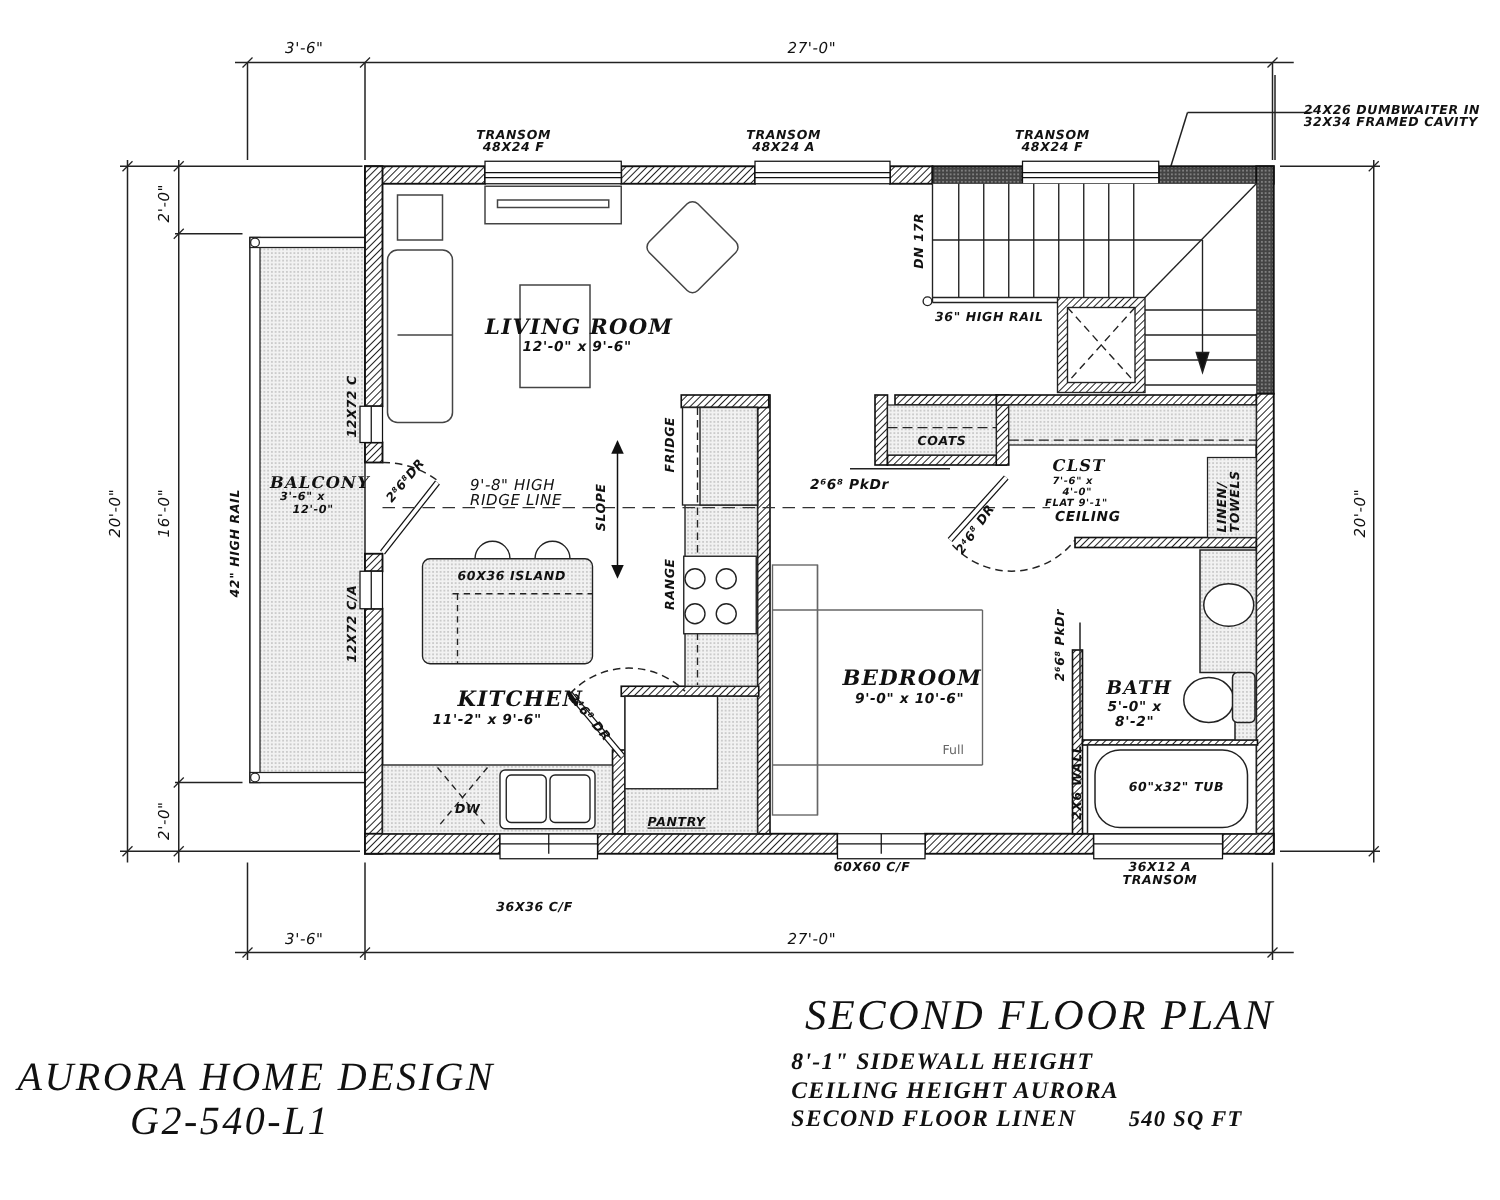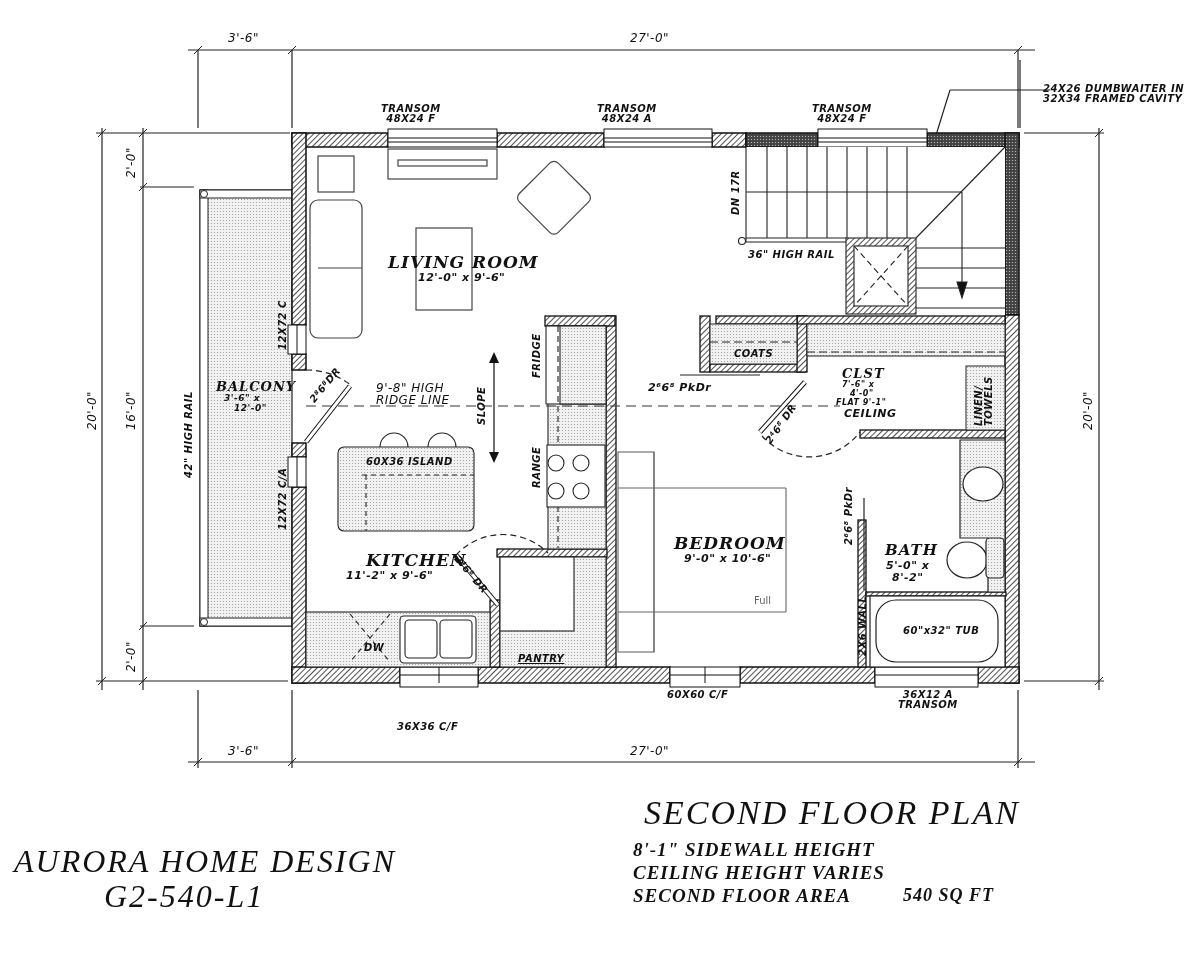--- a/index.html
+++ b/index.html
@@ -348,17 +348,17 @@
 <div class="lbl sm rot" style="left:858px;top:656px;">2X6  WALL</div>
 <div class="lbl" style="left:754px;top:596px;font-size:10px;font-weight:normal;font-style:normal;color:#666;">Full</div>
 <div class="lbl sm" style="left:308px;top:398px;transform:rotate(-50deg);transform-origin:0 0;">2⁸6⁸DR</div>
 <div class="lbl sm" style="left:460px;top:554px;transform:rotate(50deg);transform-origin:0 0;">2⁴6⁸ DR</div>
 <div class="lbl sm" style="left:648px;top:382px;font-size:11px;">2⁶6⁸  PkDr</div>
 <div class="lbl sm" style="left:764px;top:440px;transform:rotate(-55deg);transform-origin:0 0;">2⁴6⁸ DR</div>
 <div class="lbl sm rot" style="left:844px;top:545px;">2⁶6⁸ PkDr</div>
 
 <div class="serif-title" style="left:608px;top:796px;font-size:34px;letter-spacing:2px;margin-left:36px;">SECOND FLOOR PLAN</div>
 <div class="serif-title" style="left:633px;top:840px;font-size:19px;font-weight:bold;letter-spacing:1px;">8'-1" SIDEWALL HEIGHT</div>
-<div class="serif-title" style="left:633px;top:863px;font-size:19px;font-weight:bold;letter-spacing:1px;">CEILING HEIGHT VARIES</div>
-<div class="serif-title" style="left:633px;top:886px;font-size:19px;font-weight:bold;letter-spacing:1px;">SECOND FLOOR AREA</div>
+<div class="serif-title" style="left:633px;top:863px;font-size:19px;font-weight:bold;letter-spacing:1px;">CEILING HEIGHT AURORA</div>
+<div class="serif-title" style="left:633px;top:886px;font-size:19px;font-weight:bold;letter-spacing:1px;">SECOND FLOOR LINEN</div>
 <div class="serif-title" style="left:903px;top:886px;font-size:18px;font-weight:bold;letter-spacing:1px;">540 SQ FT</div>
 <div class="serif-title" style="left:14px;top:845px;font-size:32px;letter-spacing:2px;">AURORA HOME DESIGN</div>
 <div class="serif-title" style="left:104px;top:880px;font-size:32px;letter-spacing:2px;">G2-540-L1</div>
 
 </body></html>

